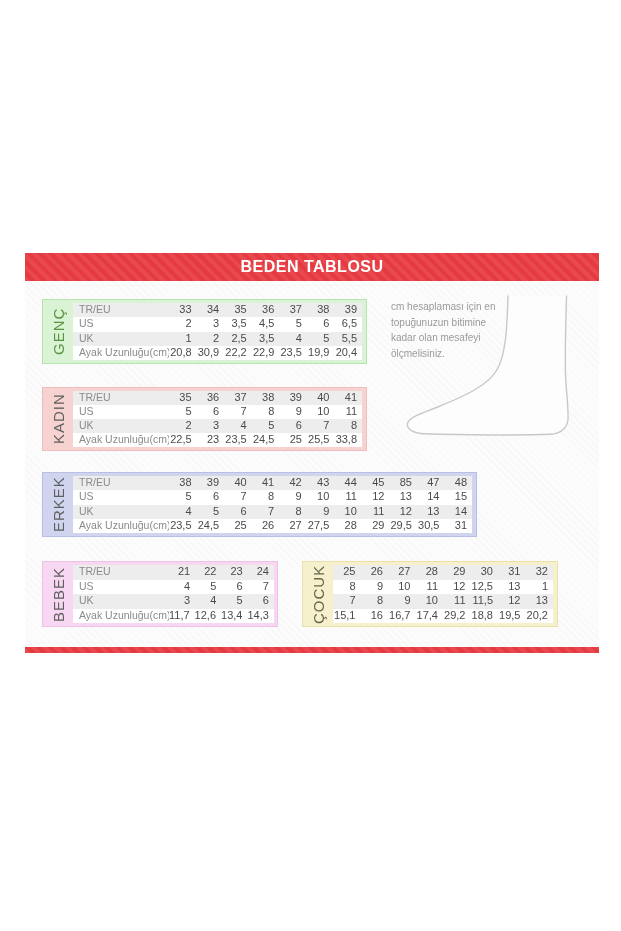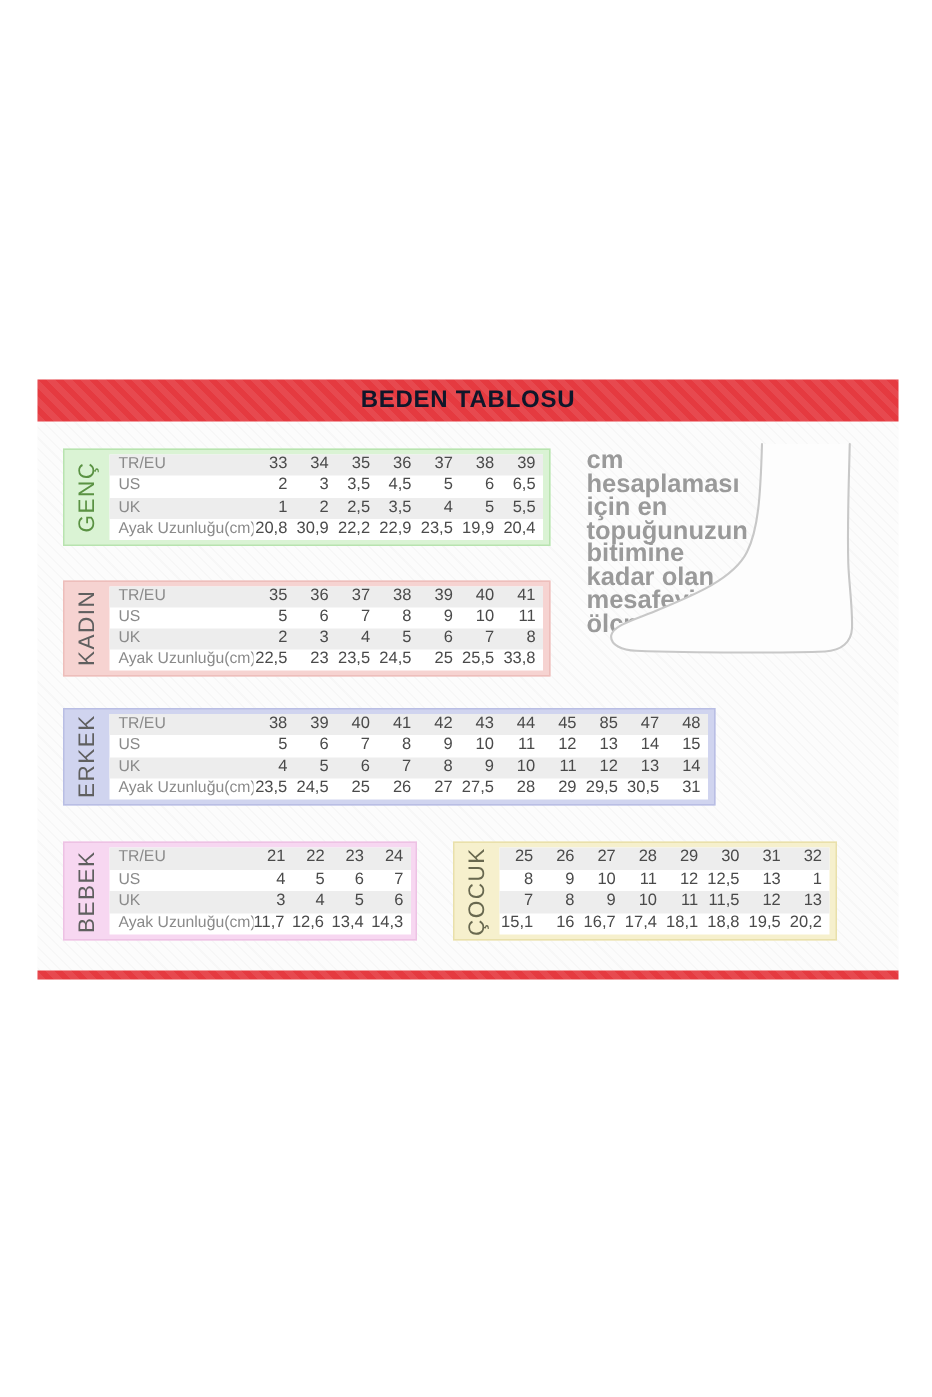--- a/index.html
+++ b/index.html
@@ -15,21 +15,21 @@
   }
   .banner{
     position:absolute;left:0;top:0;width:100%;height:28px;
     display:flex;align-items:center;justify-content:center;
   }
   .banner::after{
     content:"";position:absolute;inset:0;
     background:repeating-linear-gradient(45deg, rgba(255,255,255,0.08) 0 4px, transparent 4px 8px);
   }
   .banner-title{
-    position:relative;z-index:2;color:#0f172a;font-weight:bold;font-size:16px;
+    position:relative;z-index:2;color:#ffffff;font-weight:bold;font-size:16px;
     letter-spacing:0.5px;
   }
   .bottom-bar{
     position:absolute;left:0;bottom:0;width:100%;height:6px;
     background:repeating-linear-gradient(45deg, rgba(255,255,255,0.08) 0 4px, transparent 4px 8px);
   }
   .size-table{
     position:absolute;border:1px solid;box-sizing:border-box;
     display:flex;padding:3px 4px 3px 0;
   }
@@ -39,21 +39,21 @@
     font-size:15px;letter-spacing:1px;line-height:1;
   }
   .rows{flex:1;background:#ffffff;display:flex;flex-direction:column;}
   .trow{flex:1;display:flex;font-size:11px;color:#4a4a4a;}
   .trow.striped{background:#ededed;}
   .rlabel{flex:0 0 96px;width:96px;padding-left:6px;box-sizing:border-box;
     color:#8a8a8a;font-size:10.5px;white-space:nowrap;overflow:hidden;}
   .cell{flex:1;text-align:right;padding-right:5px;white-space:nowrap;}
   .measure-note{
     position:absolute;left:366px;top:46px;width:110px;
-    font-size:17px;line-height:15.5px;color:#9a9a9a;font-weight:bold;
+    font-size:10px;line-height:15.5px;color:#9a9a9a;
   }
   .foot-figure{position:absolute;left:377px;top:40px;width:175px;height:152px;}
   .cm-measure{
     position:absolute;left:381px;top:184px;width:168px;height:22px;
     display:flex;align-items:center;
   }
   .cm-tick{width:2px;height:9px;background:#b5b5b5;flex:0 0 2px;}
   .cm-seg{flex:1;height:2px;background:#b5b5b5;}
   .cm-text{color:#999999;font-size:17px;line-height:1;margin:0 8px;padding-bottom:2px;}
 </style>
@@ -286,21 +286,21 @@
             <span class="cell">11</span>
             <span class="cell">11,5</span>
             <span class="cell">12</span>
             <span class="cell">13</span>
           </div>
           <div class="trow">
             <span class="cell">15,1</span>
             <span class="cell">16</span>
             <span class="cell">16,7</span>
             <span class="cell">17,4</span>
-            <span class="cell">18,1</span>
+            <span class="cell">29,2</span>
             <span class="cell">18,8</span>
             <span class="cell">19,5</span>
             <span class="cell">20,2</span>
           </div>
         </div>
     </div>
 
     <div class="measure-note">
       <div>cm hesaplaması için en</div>
       <div>topuğunuzun bitimine</div>

